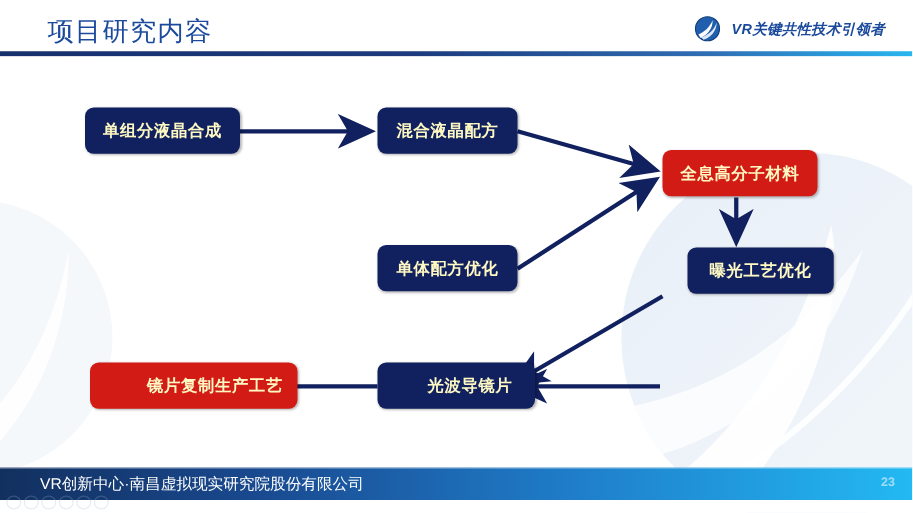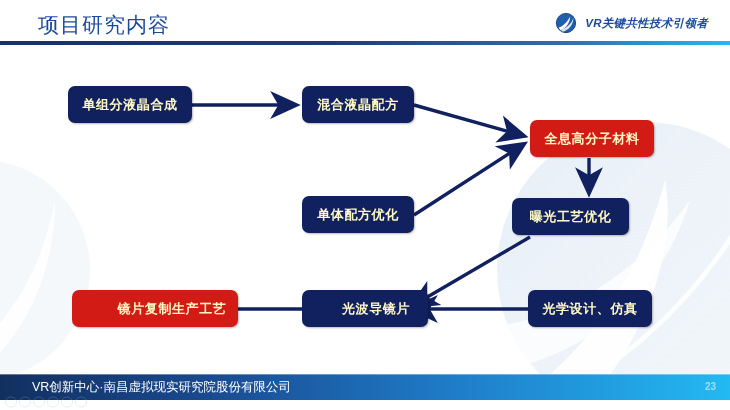--- a/index.html
+++ b/index.html
@@ -254,35 +254,32 @@
     </div>
 
     <div class="node red" style="left:530px; top:72px; width:124px; height:37px;">
       <span>全息高分子材料</span>
     </div>
 
     <div class="node navy" style="left:302px; top:148px; width:112px; height:37px;">
       <span>单体配方优化</span>
     </div>
 
-    <div class="node navy" style="left:512px; top:150px; width:117px; height:37px;">
+    <div class="node navy" style="left:550px; top:150px; width:117px; height:37px;">
       <span>曝光工艺优化</span>
     </div>
 
     <div class="node red" style="left:72px; top:242px; width:132px; height:37px;padding-left:34px;">
       <span>镜片复制生产工艺</span>
     </div>
 
     <div class="node navy" style="left:302px; top:242px; width:104px; height:37px;padding-left:22px;">
       <span>光波导镜片</span>
     </div>
 
-    <div class="node navy" style="left:528px; top:242px; width:124px; height:37px;">
-      <span>光学设计、仿真</span>
-    </div>
   </div>
 
   <div class="footer">
     <div class="footer-topline"></div>
     <div class="footer-text">VR创新中心·南昌虚拟现实研究院股份有限公司</div>
     <div class="footer-page">23</div>
   </div>
 
   <div class="strip-bottom"></div>
 

